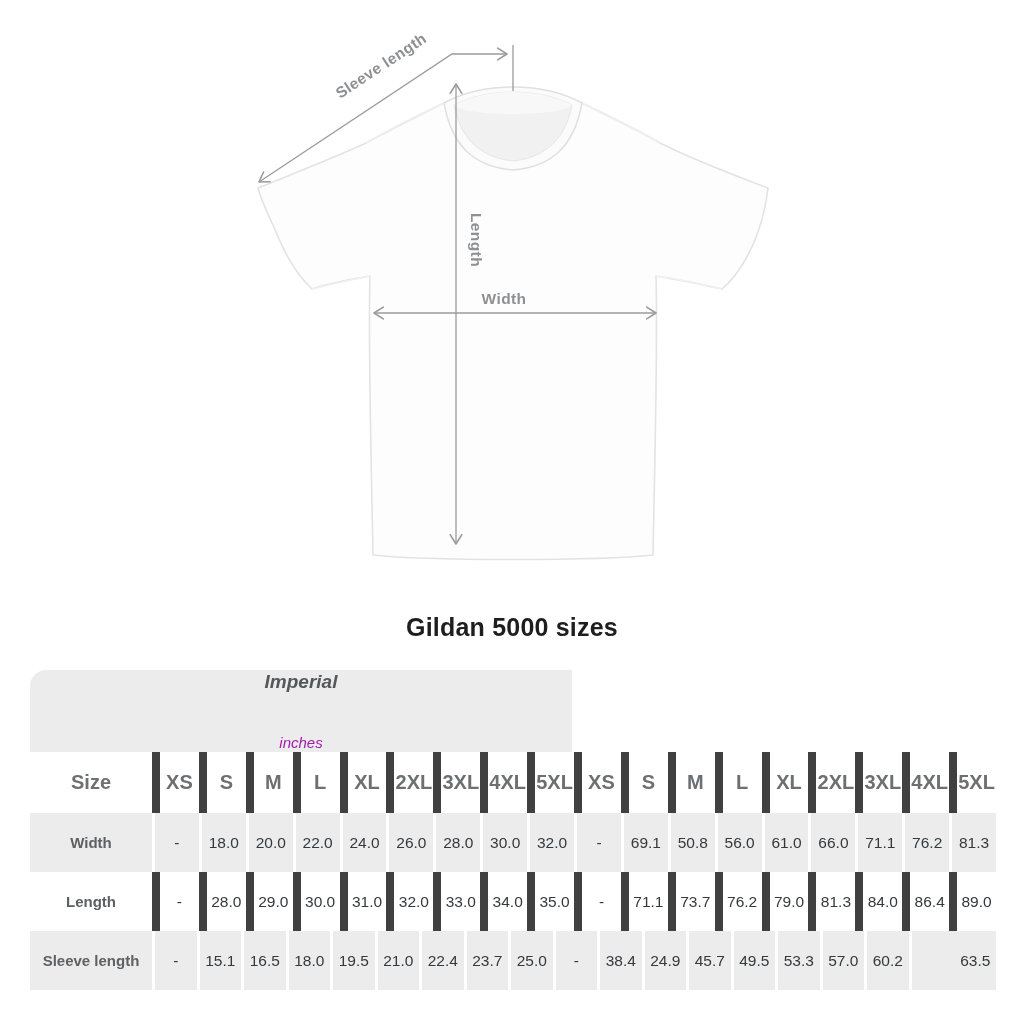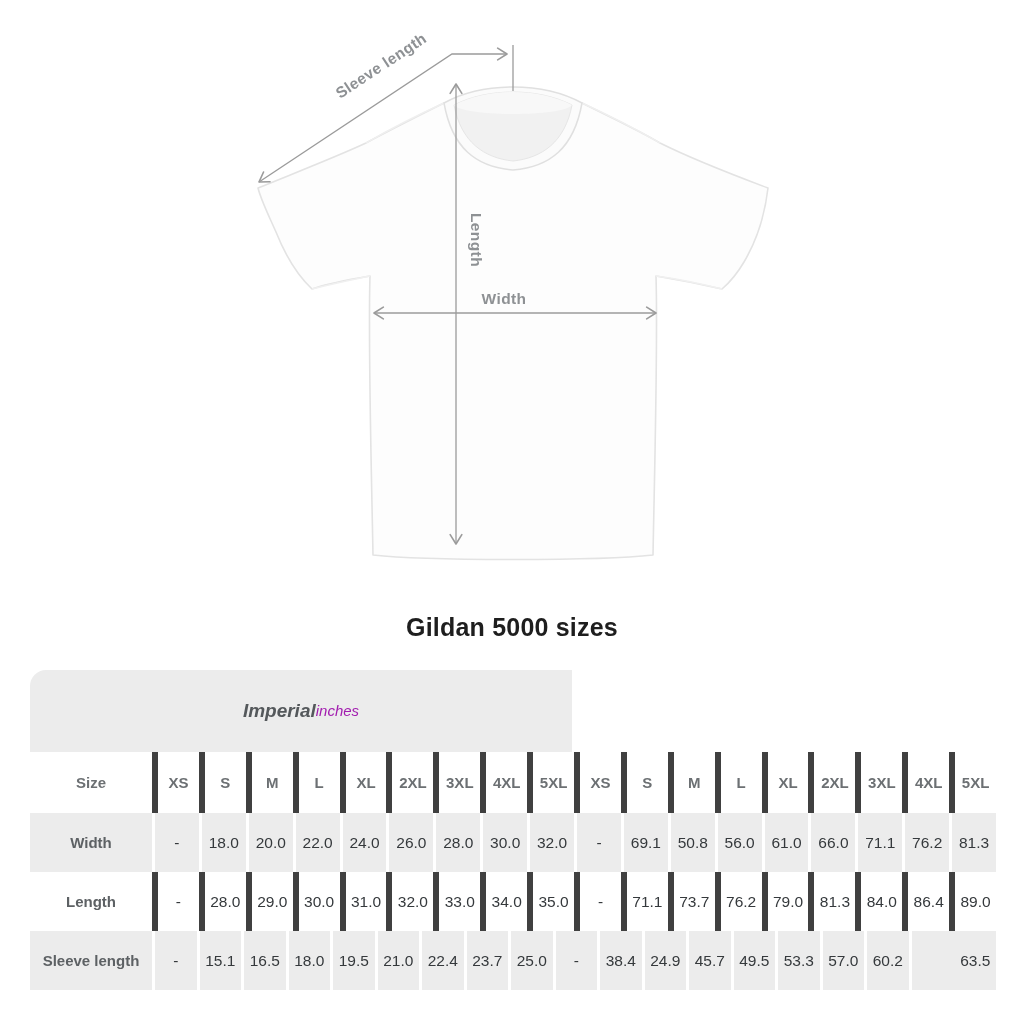--- a/index.html
+++ b/index.html
@@ -8,35 +8,35 @@
   
   .diagram{position:absolute;left:0;top:0;width:1024px;height:585px;}
   
   .chart-title{position:absolute;left:0;top:600px;width:1024px;text-align:center;
                font-size:25px;font-weight:700;color:#1e1e1e;letter-spacing:.2px;margin-top:13px;}
   .chart-subtitle{position:absolute;left:0;top:635px;width:1024px;text-align:center;
                   font-style:italic;font-size:15.5px;color:#4d5154;}
   
   .size-table{position:absolute;left:30px;top:670px;width:966px;}
   .band{display:flex;column-gap:5px;height:82px;}
-  .band-half{background:#ececec;display:flex;flex-direction:row;align-items:center;justify-content:center;}
+  .band-half{background:#ececec;display:flex;flex-direction:column;align-items:center;justify-content:space-between;}
   .band-left{width:542px;border-radius:16px 0 0 0;}
   .band-right{flex:1;border-radius:0 16px 0 0;}
   .band-name{font-size:19px;font-weight:700;font-style:italic;color:#54585b;line-height:1.25;}
   .band-unit{font-size:15px;font-style:italic;color:#a21caf;line-height:1.3;}
   .t-row{display:flex;width:100%;}
   .cell{flex:1;display:flex;align-items:center;justify-content:center;
         font-size:15.5px;color:#35393c;box-sizing:border-box;}
   .label-cell{flex:0 0 122px;font-weight:700;color:#5d6164;font-size:15px;}
   .row-size{height:61px;background:#ffffff;}
-  .row-size .cell{font-weight:700;color:#6c7073;font-size:15px;}
+  .row-size .cell{font-weight:700;color:#6c7073;font-size:20px;}
   .row-data{height:59px;}
   .row-gray{background:#ececec;}
   .row-white{background:#ffffff;}
-  .row-white .cell + .cell{border-left:6px solid #404040;}
+  .row-white .cell + .cell{border-left:8px solid #404040;}
   .row-gray  .cell + .cell{border-left:3px solid #ffffff;}
   .row-last .cell:first-child{border-bottom-left-radius:16px;}
   .row-last .cell:last-child{border-bottom-right-radius:16px;padding-left:43px;}
 </style>
 </head>
 <body>
 
 <div class="stage">
 
   <svg class="diagram" viewBox="0 0 1024 585" width="1024" height="585" xmlns="http://www.w3.org/2000/svg">

